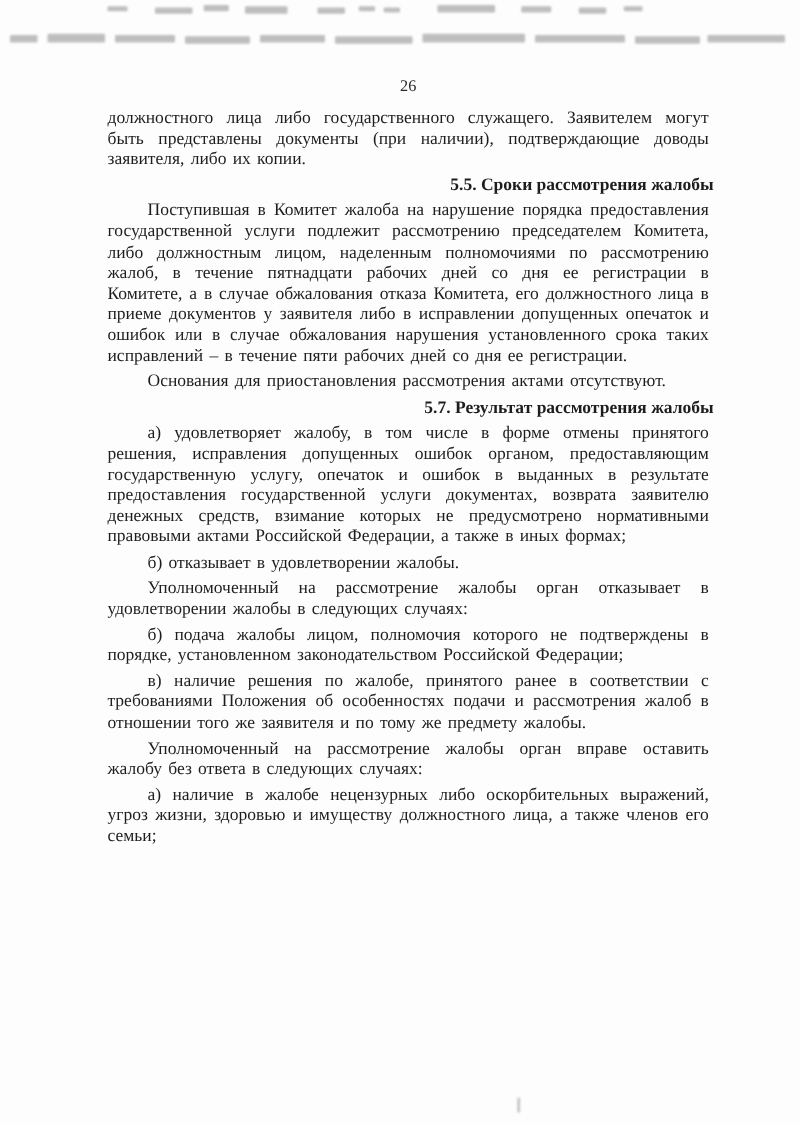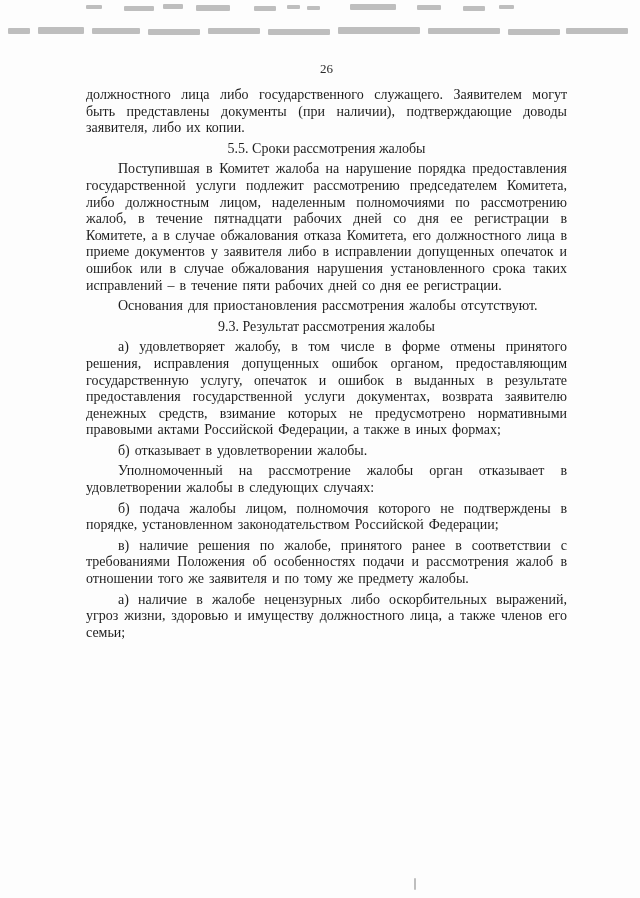--- a/index.html
+++ b/index.html
@@ -34,24 +34,25 @@
   .content p {
     margin: 4px;
     text-align: justify;
     text-justify: inter-word;
     word-spacing: 1.5px;
   }
   .content p.indent {
     text-indent: 32px;
   }
   .content .heading {
-    text-align: center;
+    text-align: right;
     margin: 2px 0;
     text-indent: 0;
     word-spacing: normal;
+    font-weight: bold;
   }
   .content .heading.multiline {
     padding: 0 18px;
   }
   
   .artifacts .dash {
     position: absolute;
     background: #5a5a5a;
     opacity: 0.38;
     filter: blur(0.7px);
@@ -60,27 +61,28 @@
 </style>
 </head>
 <body>
 
 <div class="page">
   <div class="page-number">26</div>
   <div class="content">
       <p class="">должностного лица либо государственного служащего. Заявителем могут быть представлены документы (при наличии), подтверждающие доводы заявителя, либо их копии.</p>
       <p class="heading">5.5. Сроки рассмотрения жалобы</p>
       <p class="indent">Поступившая в Комитет жалоба на нарушение порядка предоставления государственной услуги подлежит рассмотрению председателем Комитета, либо должностным лицом, наделенным полномочиями по рассмотрению жалоб, в течение пятнадцати рабочих дней со дня ее регистрации в Комитете, а в случае обжалования отказа Комитета, его должностного лица в приеме документов у заявителя либо в исправлении допущенных опечаток и ошибок или в случае обжалования нарушения установленного срока таких исправлений – в течение пяти рабочих дней со дня ее регистрации.</p>
-      <p class="indent">Основания для приостановления рассмотрения жалобы отсутствуют.</p>
-      <p class="heading">9.3. Результат рассмотрения жалобы</p>
+      <p class="indent">Основания для приостановления рассмотрения актами отсутствуют.</p>
+      <p class="heading">5.7. Результат рассмотрения жалобы</p>
       <p class="indent">а) удовлетворяет жалобу, в том числе в форме отмены принятого решения, исправления допущенных ошибок органом, предоставляющим государственную услугу, опечаток и ошибок в выданных в результате предоставления государственной услуги документах, возврата заявителю денежных средств, взимание которых не предусмотрено нормативными правовыми актами Российской Федерации, а также в иных формах;</p>
       <p class="indent">б) отказывает в удовлетворении жалобы.</p>
       <p class="indent">Уполномоченный на рассмотрение жалобы орган отказывает в удовлетворении жалобы в следующих случаях:</p>
       <p class="indent">б) подача жалобы лицом, полномочия которого не подтверждены в порядке, установленном законодательством Российской Федерации;</p>
       <p class="indent">в) наличие решения по жалобе, принятого ранее в соответствии с требованиями Положения об особенностях подачи и рассмотрения жалоб в отношении того же заявителя и по тому же предмету жалобы.</p>
+      <p class="indent">Уполномоченный на рассмотрение жалобы орган вправе оставить жалобу без ответа в следующих случаях:</p>
       <p class="indent">а) наличие в жалобе нецензурных либо оскорбительных выражений, угроз жизни, здоровью и имуществу должностного лица, а также членов его семьи;</p>
     </div>
   <div class="artifacts">
       <div class="dash" style="left: 86px; top: 5px; width: 16px; height: 4px;"></div>
       <div class="dash" style="left: 124px; top: 6px; width: 30px; height: 5px;"></div>
       <div class="dash" style="left: 163px; top: 4px; width: 20px; height: 5px;"></div>
       <div class="dash" style="left: 196px; top: 5px; width: 34px; height: 6px;"></div>
       <div class="dash" style="left: 254px; top: 6px; width: 22px; height: 5px;"></div>
       <div class="dash" style="left: 287px; top: 5px; width: 13px; height: 4px;"></div>
       <div class="dash" style="left: 307px; top: 6px; width: 13px; height: 4px;"></div>

